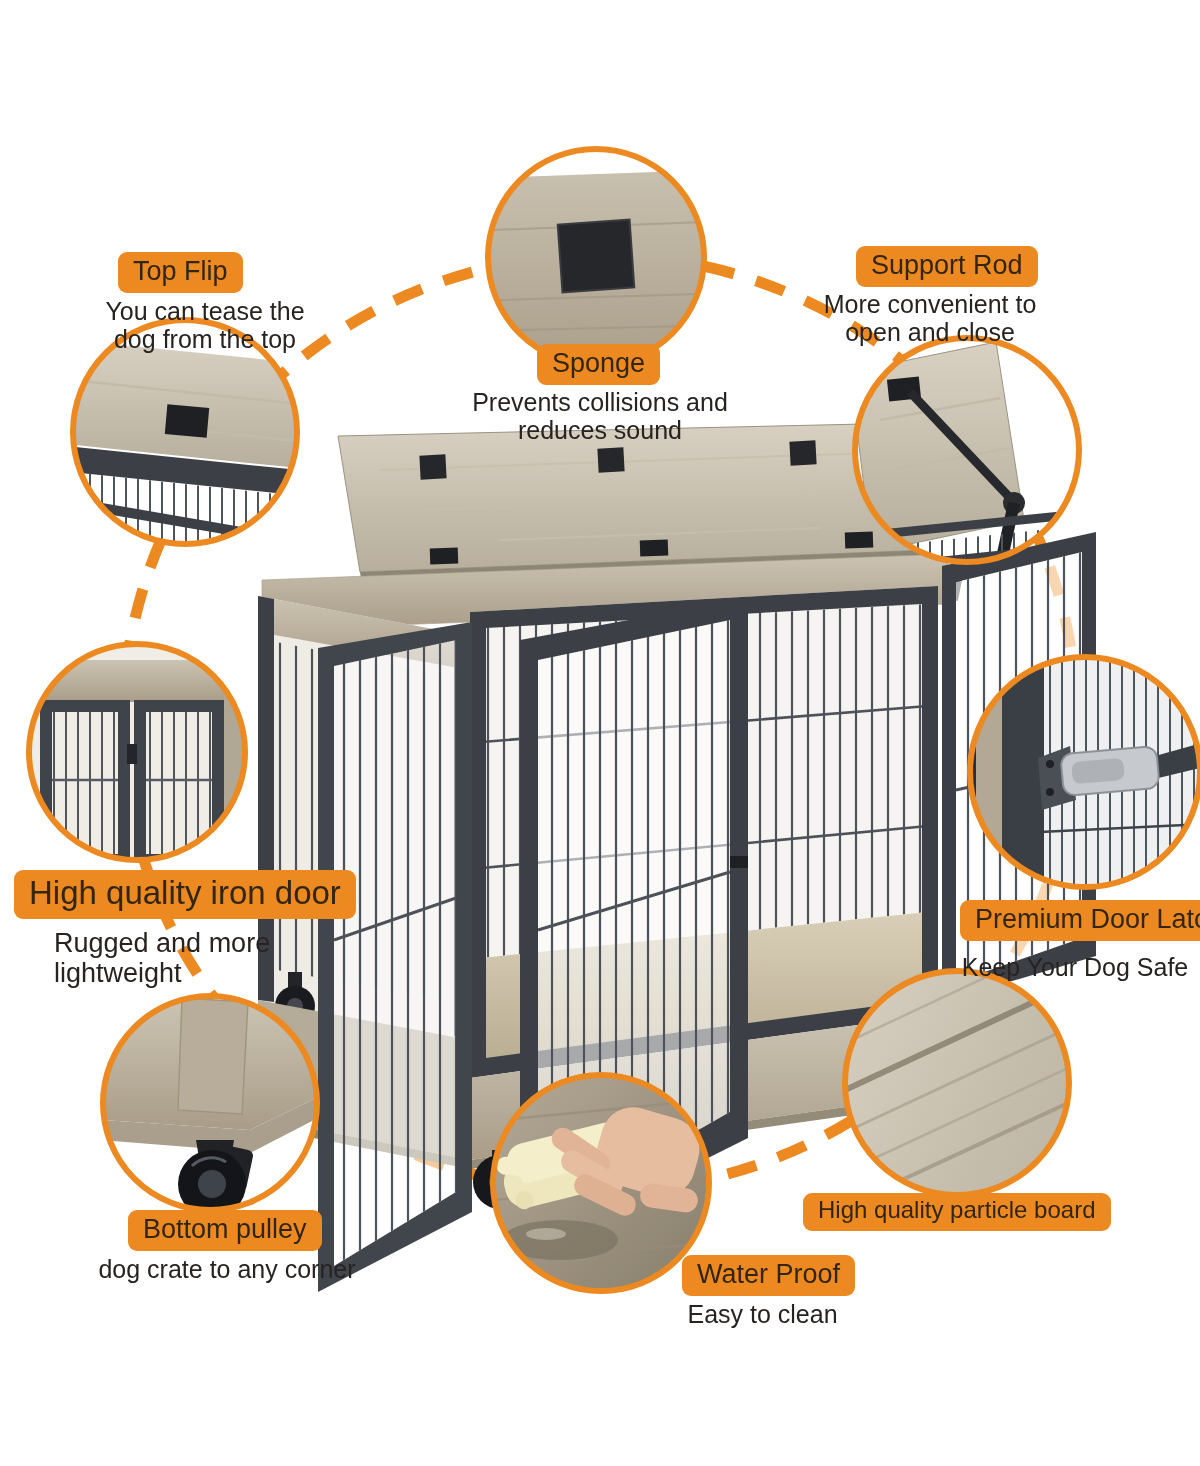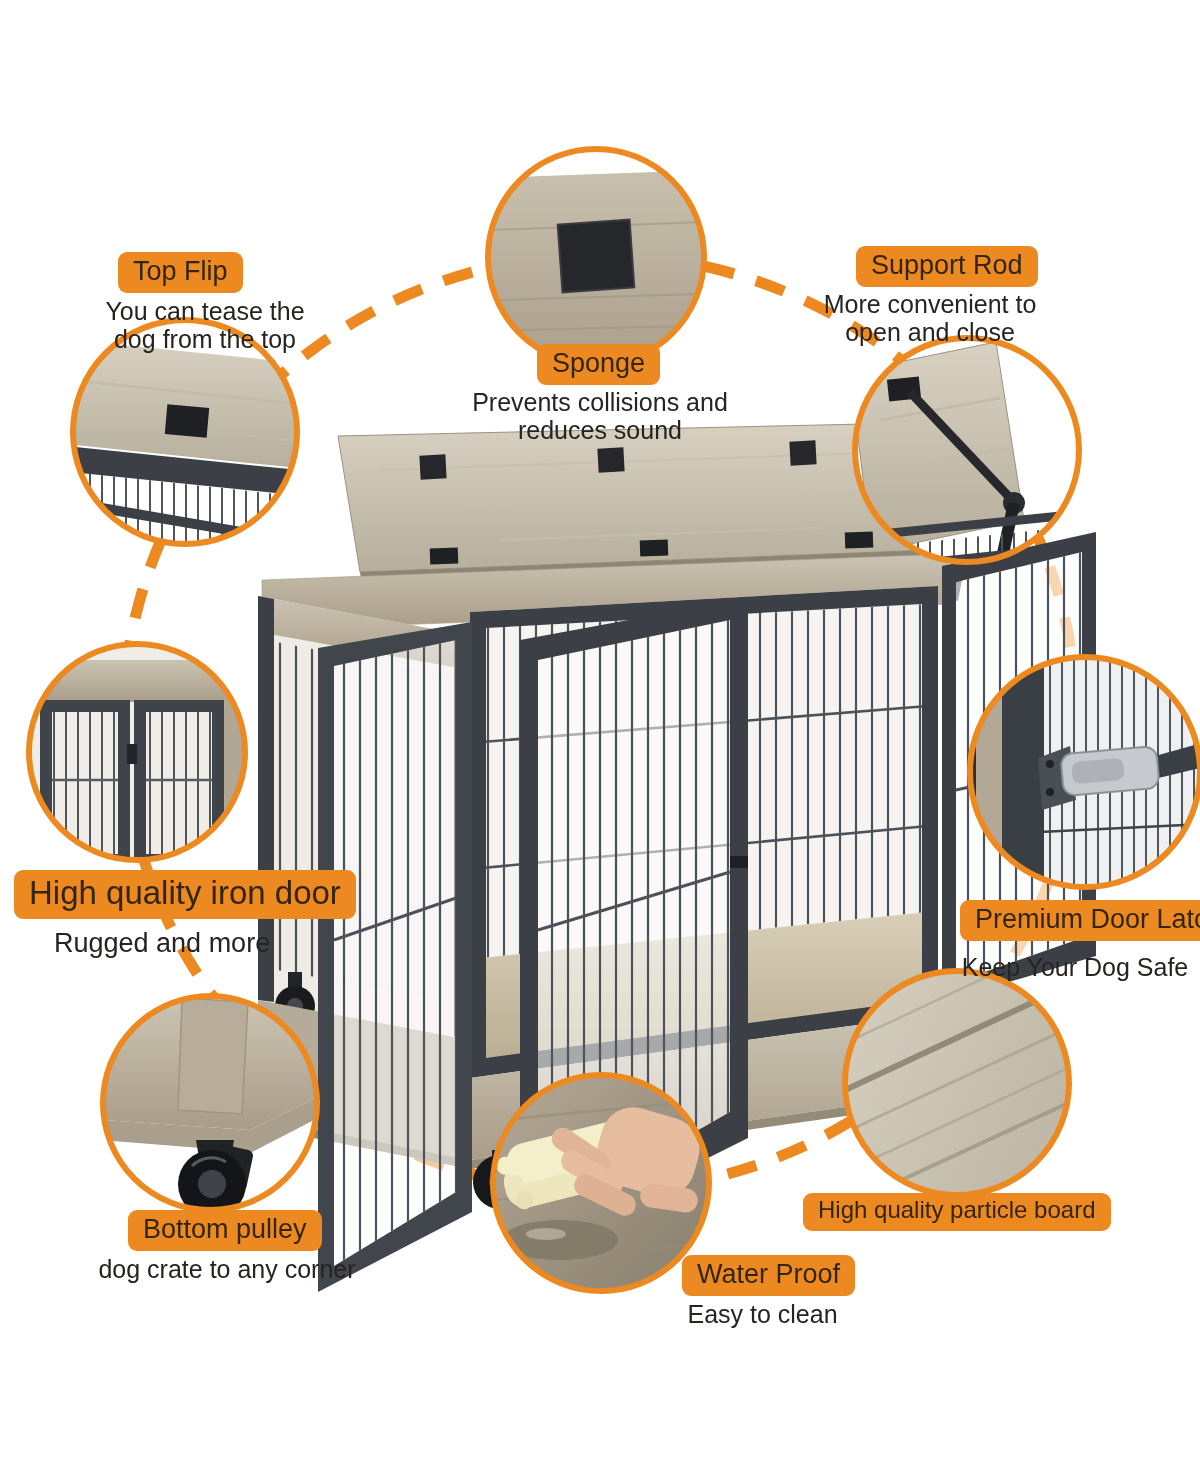--- a/index.html
+++ b/index.html
@@ -310,20 +310,21 @@
 
   <div class="badge" style="left:856px;top:246px;">Support Rod</div>
   <div class="desc" style="left:780px;top:290px;width:300px;">
     <div>More convenient to</div>
     <div>open and close</div>
   </div>
 
   <div class="badge fs25" style="left:14px;top:870px;">High quality iron door</div>
   <div class="desc left" style="left:22px;top:928px;width:280px;font-size:27px;margin-left:32px;">
     <div>Rugged and more</div>
+    <div>lightweight</div>
   </div>
 
   <div class="badge" style="left:960px;top:900px;">Premium Door Latch</div>
   <div class="desc" style="left:950px;top:953px;width:250px;">
     <div>Keep Your Dog Safe</div>
   </div>
 
   <div class="badge" style="left:128px;top:1210px;">Bottom pulley</div>
   <div class="desc" style="left:72px;top:1255px;width:310px;">
     <div>dog crate to any corner</div>

